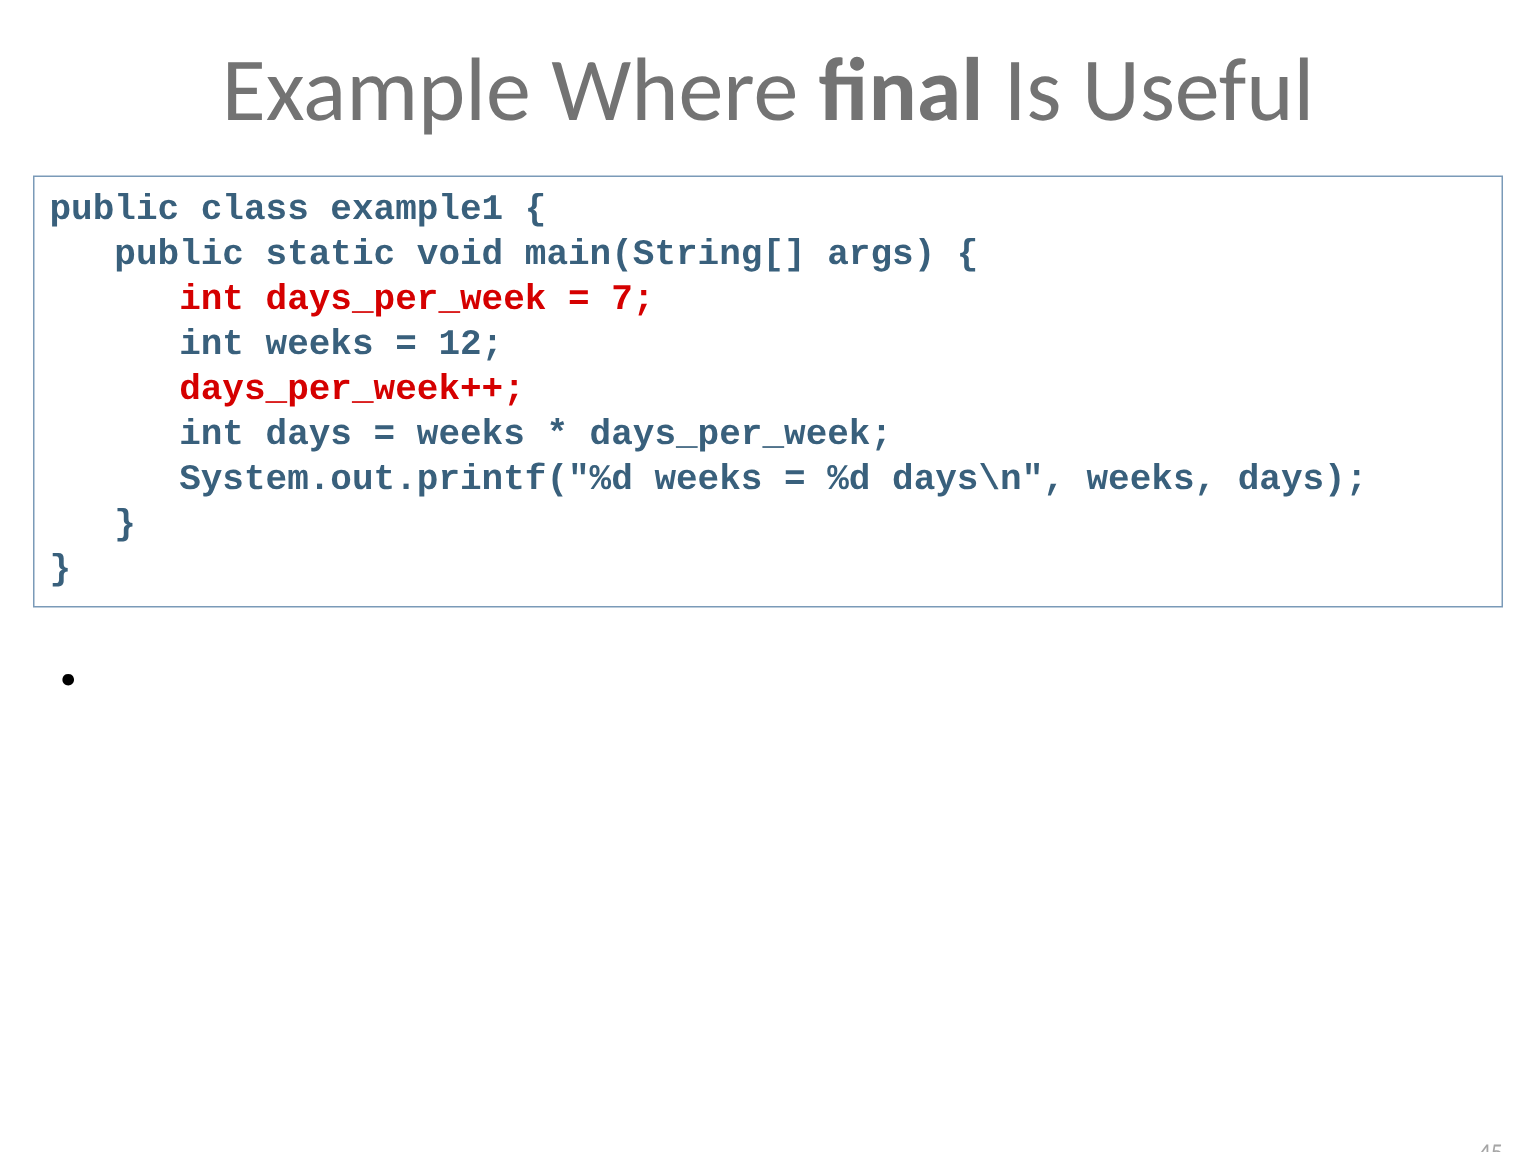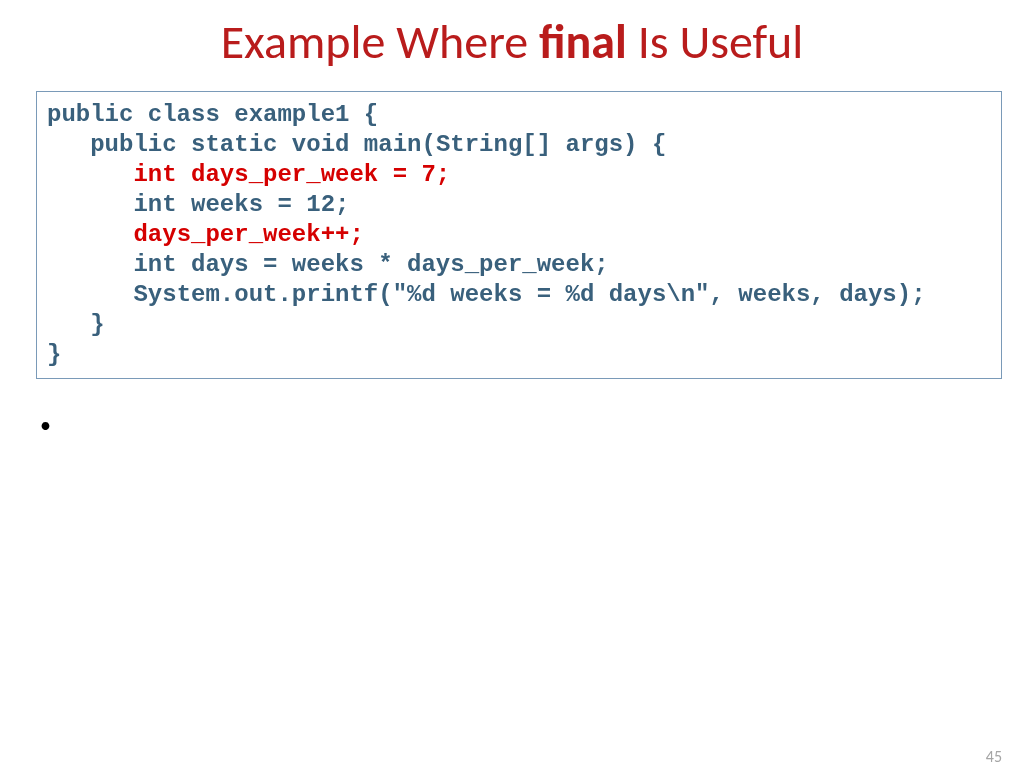--- a/index.html
+++ b/index.html
@@ -13,30 +13,30 @@
     position: relative;
   }
   .slide {
     width: 1024px;
     height: 768px;
     position: relative;
     padding: 0;
   }
   .title {
     text-align: center;
-    font-size: 48px;
-    color: #b91c1c;
-    margin: 12px 0 20px 0;
+    font-size: 60px;
+    color: #737373;
+    margin: 24px 0 20px 0;
     font-weight: 400;
   }
   .title .bold {
     font-weight: 700;
   }
   .code-box {
-    margin: 0 22px 0 36px;
+    margin: 0 22px 0 22px;
     border: 1px solid #7a9ab8;
     background: #ffffff;
     padding: 8px 10px 8px 10px;
     font-family: "Courier New", Courier, monospace;
     font-size: 24px;
     font-weight: bold;
     color: #39607c;
     line-height: 1.25;
     white-space: pre;
   }

